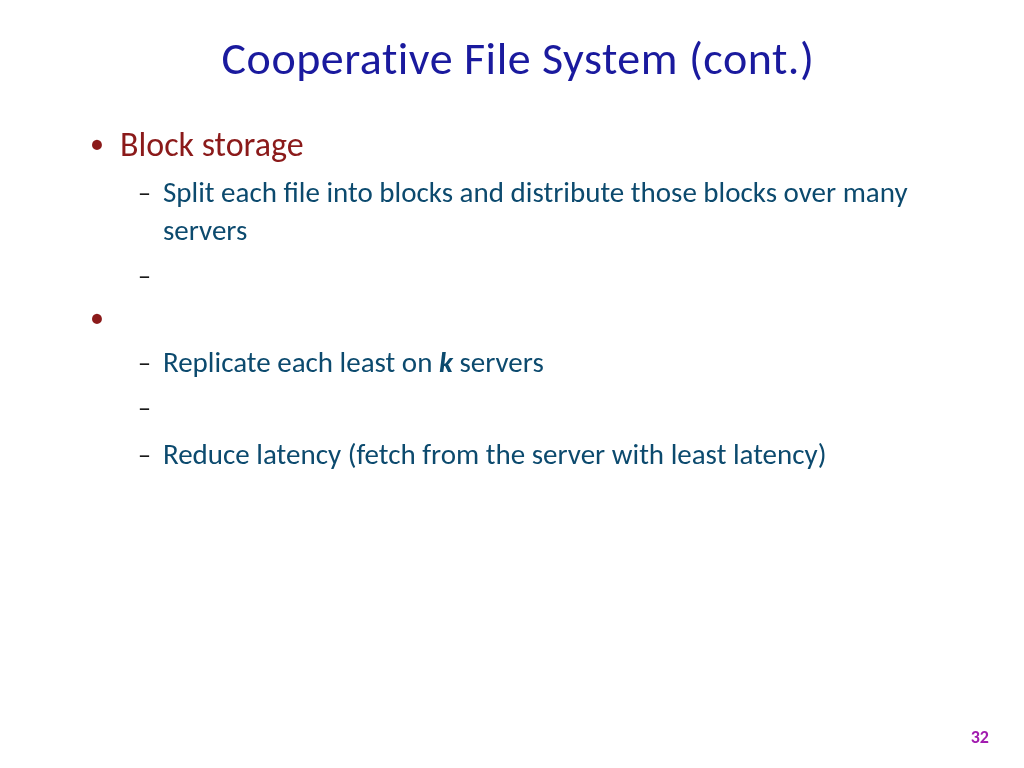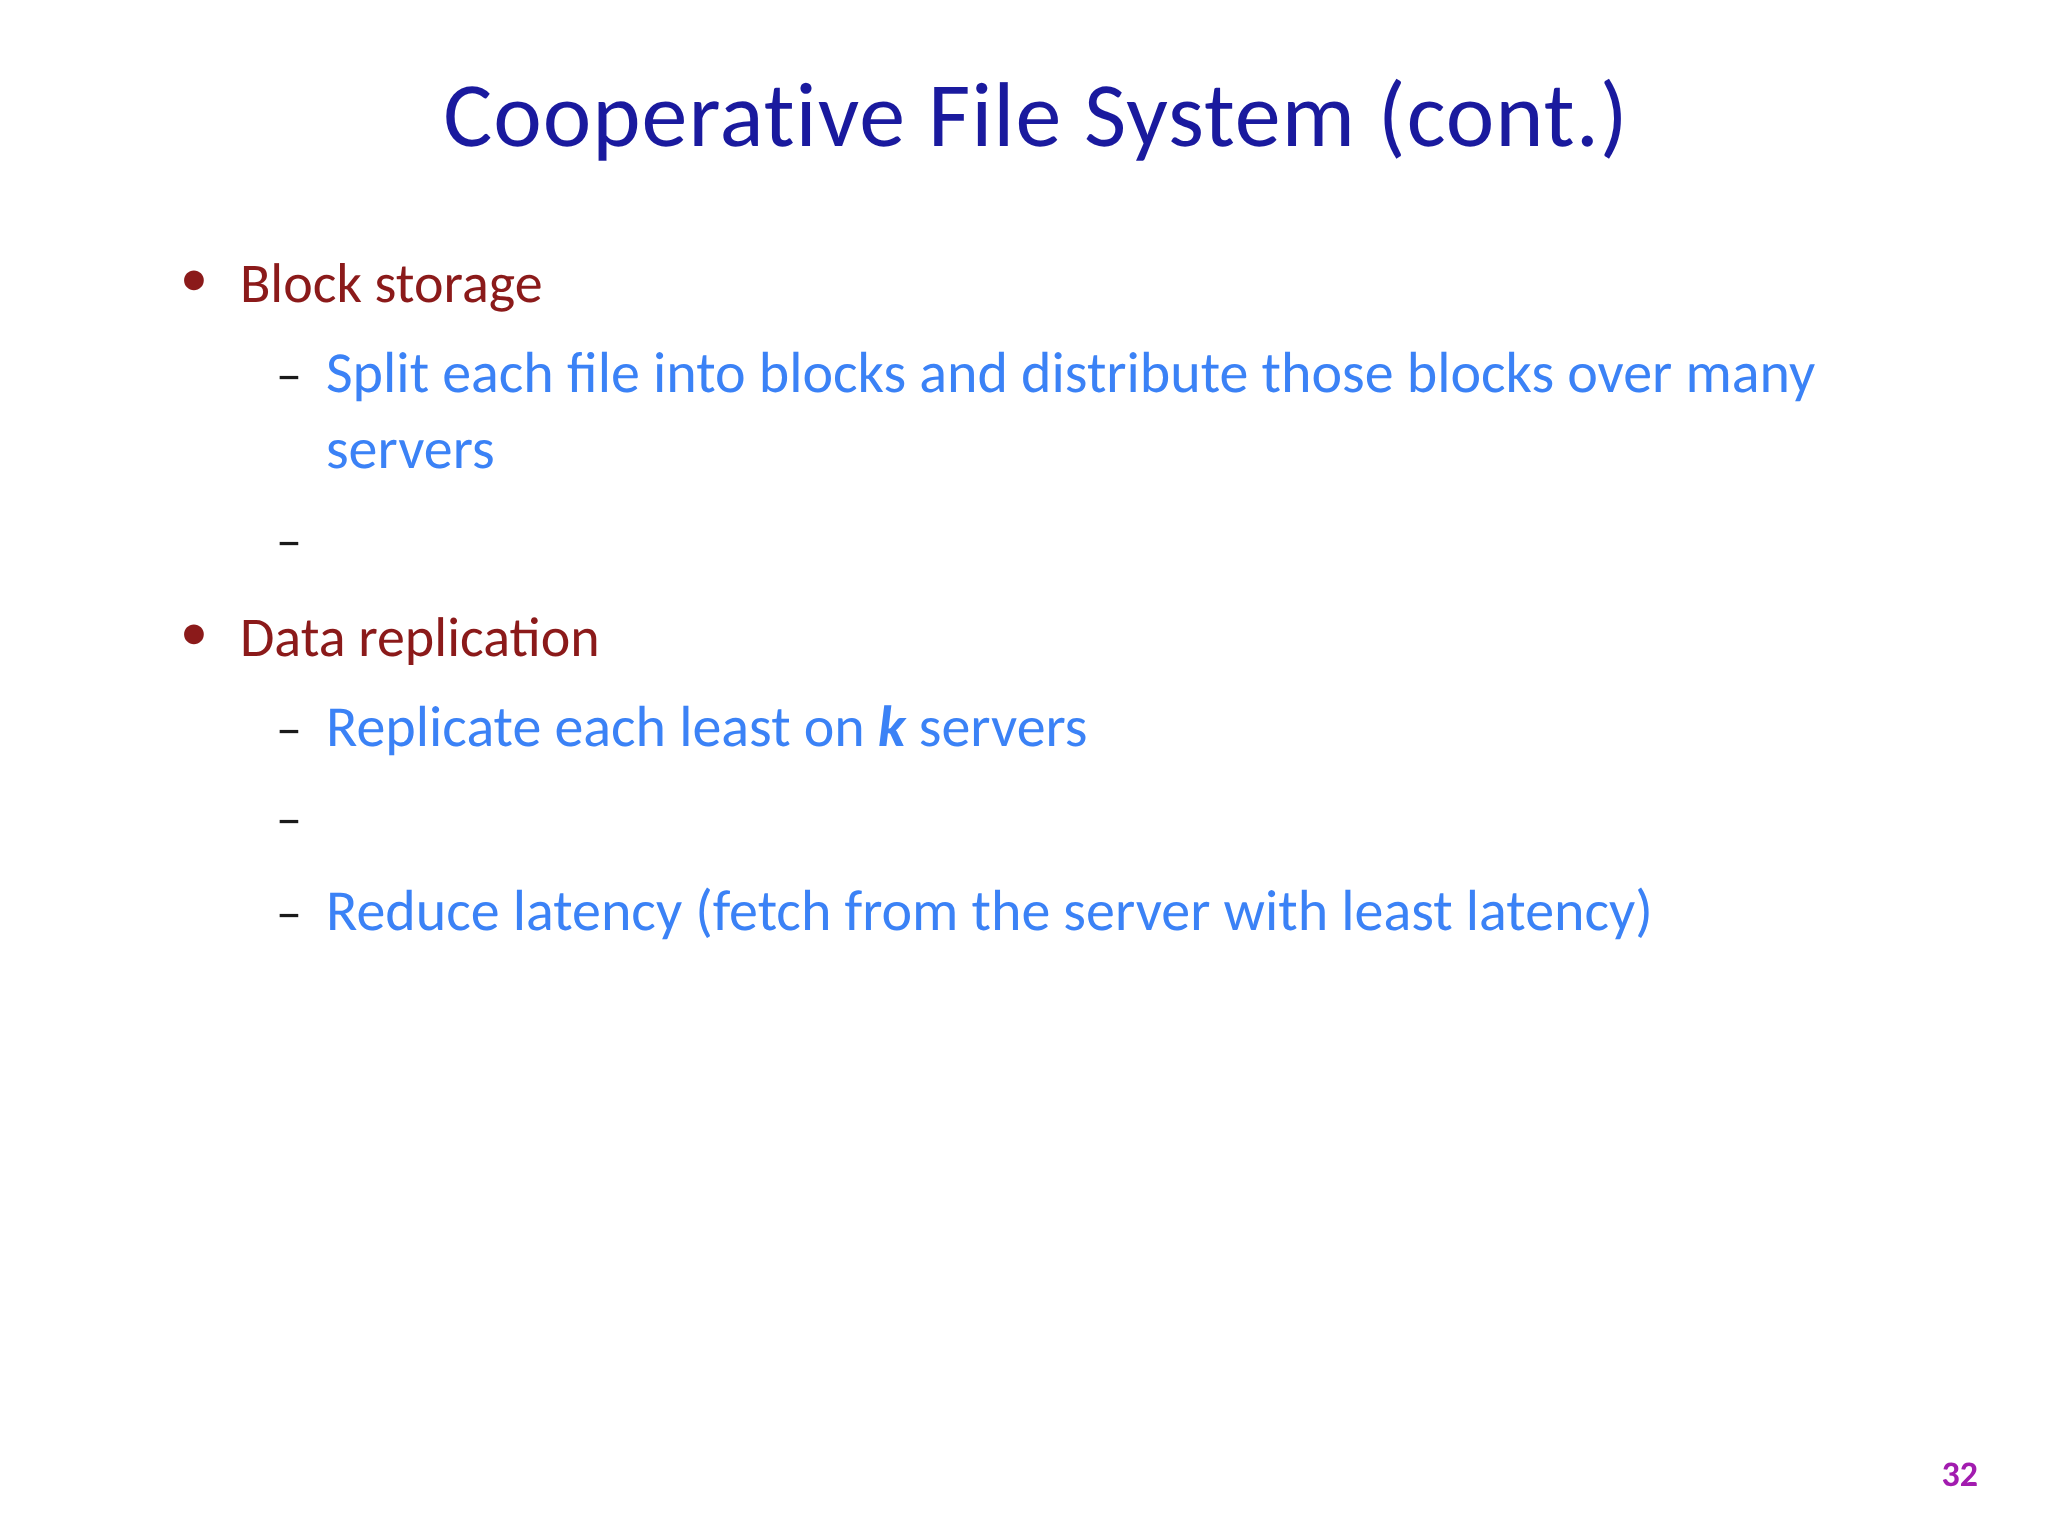--- a/index.html
+++ b/index.html
@@ -40,40 +40,40 @@
     .bullet-l1 .marker {
       color: #8b1a1a;
       font-size: 28px;
       margin-right: 16px;
       line-height: 1;
       position: relative;
       top: -3px;
     }
     .bullet-l1 .text {
       color: #8b1a1a;
-      font-size: 28px;
+      font-size: 34px;
       font-weight: 400;
     }
     .sub-list {
       padding-left: 48px;
       margin-bottom: 14px;
     }
     .bullet-l2 {
       display: flex;
       align-items: baseline;
       margin-bottom: 10px;
     }
     .bullet-l2 .marker {
       color: #1a1a1a;
       font-size: 26px;
       margin-right: 12px;
       line-height: 1.3;
     }
     .bullet-l2 .text {
-      color: #3b82f6;
+      color: #0c4a6e;
       font-size: 29px;
       font-weight: 400;
       line-height: 1.32;
     }
     .italic-bold {
       font-style: italic;
       font-weight: 700;
     }
     .page-number {
       position: absolute;
@@ -101,21 +101,20 @@
         <span class="marker">–</span>
         <span class="text">Split each file into blocks and distribute those blocks over many servers</span>
       </div>
       <div class="bullet-l2">
         <span class="marker">–</span>
       </div>
     </div>
 
     <div class="bullet-l1">
       <span class="marker">•</span>
-      <span class="text">Data replication</span>
     </div>
     <div class="sub-list">
       <div class="bullet-l2">
         <span class="marker">–</span>
         <span class="text"><span>Replicate each least on </span><span class="italic-bold">k</span><span> servers</span></span>
       </div>
       <div class="bullet-l2">
         <span class="marker">–</span>
       </div>
       <div class="bullet-l2">

